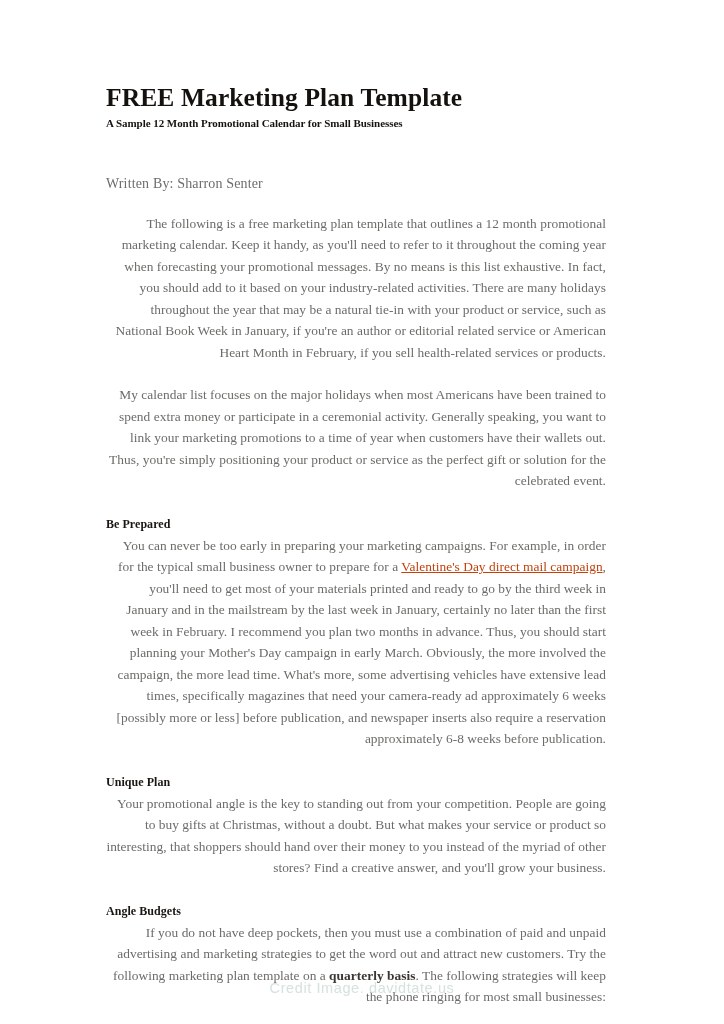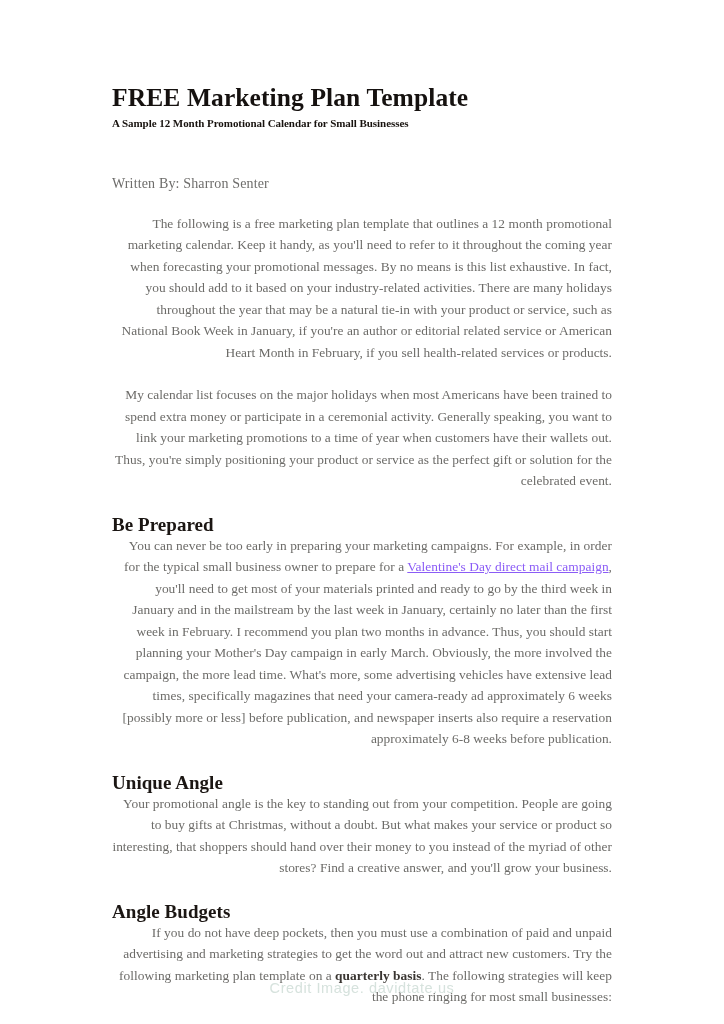--- a/index.html
+++ b/index.html
@@ -18,21 +18,21 @@
   .page {
     position: absolute;
     left: 0; top: 0;
     width: 724px;
     height: 1024px;
     background: #ffffff;
   }
 
   .content {
     position: absolute;
-    left: 112px;
+    left: 106px;
     top: 84px;
     width: 500px;
   }
 
   .doc-title {
     font-family: "Liberation Serif", serif;
     font-size: 25.5px;
     font-weight: bold;
     color: #15110f;
     letter-spacing: 0.1px;
@@ -67,31 +67,31 @@
     text-align: right;
     letter-spacing: 0.03px;
   }
 
   .para.tight {
     margin-top: 2px;
   }
 
   .section-head {
     font-family: "Liberation Serif", serif;
-    font-size: 19px;
+    font-size: 12px;
     font-weight: bold;
     color: #1b1613;
     margin: 24px 0 0 0;
     letter-spacing: 0.05px;
     line-height: 17px;
   }
 
   .link {
     text-decoration: underline;
-    color: #8b5cf6;
+    color: #c2410c;
   }
 
   .bold-inline {
     font-weight: bold;
     color: #3a3632;
   }
 
   .watermark {
     position: absolute;
     left: 0;
@@ -117,21 +117,21 @@
     <p class="byline">Written By: Sharron Senter</p>
 
     <p class="para">The following is a free marketing plan template that outlines a 12 month promotional marketing calendar. Keep it handy, as you'll need to refer to it throughout the coming year when forecasting your promotional messages. By no means is this list exhaustive. In fact, you should add to it based on your industry-related activities. There are many holidays throughout the year that may be a natural tie-in with your product or service, such as National Book Week in January, if you're an author or editorial related service or American Heart Month in February, if you sell health-related services or products.</p>
 
     <p class="para">My calendar list focuses on the major holidays when most Americans have been trained to spend extra money or participate in a ceremonial activity. Generally speaking, you want to link your marketing promotions to a time of year when customers have their wallets out. Thus, you're simply positioning your product or service as the perfect gift or solution for the celebrated event.</p>
 
     <h3 class="section-head">Be Prepared</h3>
 
     <p class="para tight"><span>You can never be too early in preparing your marketing campaigns. For example, in order for the typical small business owner to prepare for a </span><a class="link">Valentine's Day direct mail campaign</a><span>, you'll need to get most of your materials printed and ready to go by the third week in January and in the mailstream by the last week in January, certainly no later than the first week in February. I recommend you plan two months in advance. Thus, you should start planning your Mother's Day campaign in early March. Obviously, the more involved the campaign, the more lead time. What's more, some advertising vehicles have extensive lead times, specifically magazines that need your camera-ready ad approximately 6 weeks [possibly more or less] before publication, and newspaper inserts also require a reservation approximately 6-8 weeks before publication.</span></p>
 
-    <h3 class="section-head">Unique Angle</h3>
+    <h3 class="section-head">Unique Plan</h3>
 
     <p class="para tight">Your promotional angle is the key to standing out from your competition. People are going to buy gifts at Christmas, without a doubt. But what makes your service or product so interesting, that shoppers should hand over their money to you instead of the myriad of other stores? Find a creative answer, and you'll grow your business.</p>
 
     <h3 class="section-head">Angle Budgets</h3>
 
     <p class="para tight"><span>If you do not have deep pockets, then you must use a combination of paid and unpaid advertising and marketing strategies to get the word out and attract new customers. Try the following marketing plan template on a </span><strong class="bold-inline">quarterly basis</strong><span>. The following strategies will keep the phone ringing for most small businesses:</span></p>
 
   </div>
 
   <div class="watermark">Credit Image. davidtate.us</div>

